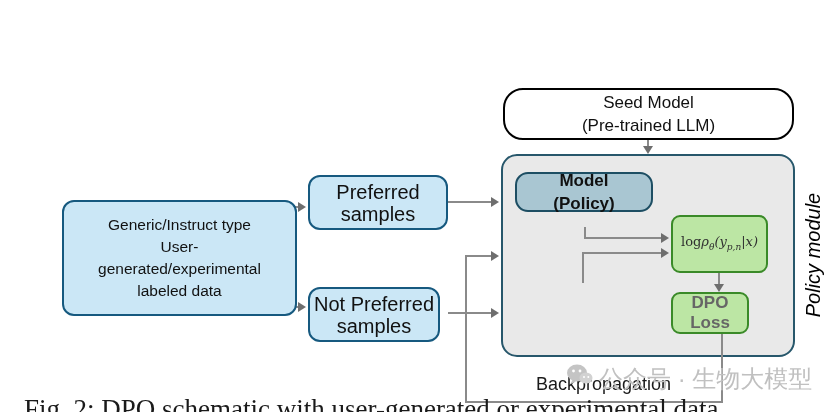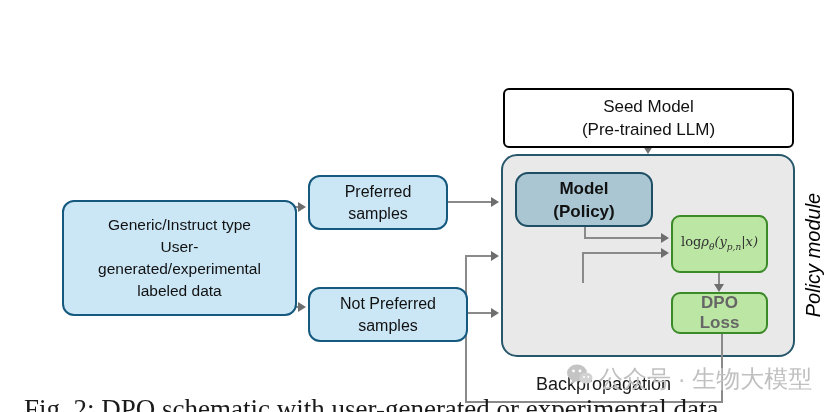--- a/index.html
+++ b/index.html
@@ -3,47 +3,47 @@
 <meta charset="utf-8">
 <style>
   html,body{margin:0;padding:0;background:#fff;}
   #canvas{
     position:relative;width:835px;height:412px;background:#ffffff;
     overflow:hidden;font-family:"Liberation Sans",sans-serif;color:#111;
   }
   .box{position:absolute;box-sizing:border-box;display:flex;align-items:center;
        justify-content:center;text-align:center;white-space:pre-line;}
   
-  .seed{left:503px;top:88px;width:291px;height:60px;background:#fff;
-        border:2px solid #000;border-radius:6px;font-size:17px;line-height:23px;}
+  .seed{left:503px;top:88px;width:291px;height:52px;background:#fff;
+        border:2px solid #000;border-radius:20px;font-size:17px;line-height:23px;}
   
   .module{position:absolute;left:501px;top:154px;width:294px;height:203px;
           background:#e9e9e9;border:2.5px solid #27576b;border-radius:16px;box-sizing:border-box;}
   .policy-label{position:absolute;left:813px;top:255px;transform:translate(-50%,-50%) rotate(-90deg);
           font-size:20px;font-style:italic;white-space:nowrap;color:#000;}
   
   .steel{background:#a9c6d2;border:2.5px solid #1d4e63;border-radius:13px;
          font-weight:bold;font-size:17px;line-height:23px;}
-  .model-box{left:515px;top:172px;width:138px;height:55px;}
+  .model-box{left:515px;top:172px;width:138px;height:40px;}
   .ref-box{left:515px;top:282px;width:138px;height:55px;}
   
   .green{background:#bce6a4;border:2.5px solid #3a8a28;border-radius:9px;}
   .formula-box{left:671px;top:215px;width:97px;height:58px;flex-direction:column;
                justify-content:center;gap:1px;}
   .formula-row{font-family:"DejaVu Serif",serif;font-style:italic;font-size:13px;
                color:#2f2f2f;line-height:20px;white-space:nowrap;}
   .formula-row .roman{font-style:normal;}
   .formula-row sub{font-size:9px;}
-  .dpo-box{left:671px;top:292px;width:97px;height:42px;font-weight:bold;
+  .dpo-box{left:671px;top:292px;width:78px;height:42px;font-weight:bold;
            font-size:17px;line-height:20px;color:#666;}
   
-  .blue{background:#cbe7f6;border:2px solid #16597f;border-radius:12px;font-size:16px;line-height:22px;}
+  .blue{background:#cbe7f6;border:2px solid #16597f;border-radius:12px;font-size:20px;line-height:22px;}
   .data-box{left:37px;top:200px;width:235px;height:116px;font-size:15.5px;line-height:22px;margin-left:25px;}
   .pref-box{left:308px;top:175px;width:140px;height:55px;}
-  .notpref-box{left:308px;top:287px;width:160px;height:55px;}
+  .notpref-box{left:308px;top:287px;width:132px;height:55px;}
   
   .line{position:absolute;background:#8a8a8a;}
   .ah{position:absolute;width:0;height:0;border-style:solid;}
   .ah.right{border-width:5px 0 5px 8px;border-color:transparent transparent transparent #6e6e6e;}
   .ah.down{border-width:8px 5px 0 5px;border-color:#6e6e6e transparent transparent transparent;}
   
   .backprop{position:absolute;left:536px;top:374px;font-size:18px;color:#1a1a1a;}
   .watermark{position:absolute;left:566px;top:363px;display:flex;
              gap:6px;color:#c0c0c0;font-size:24px;white-space:nowrap;}
   .caption{position:absolute;left:24px;top:394px;font-family:"Liberation Serif",serif;

